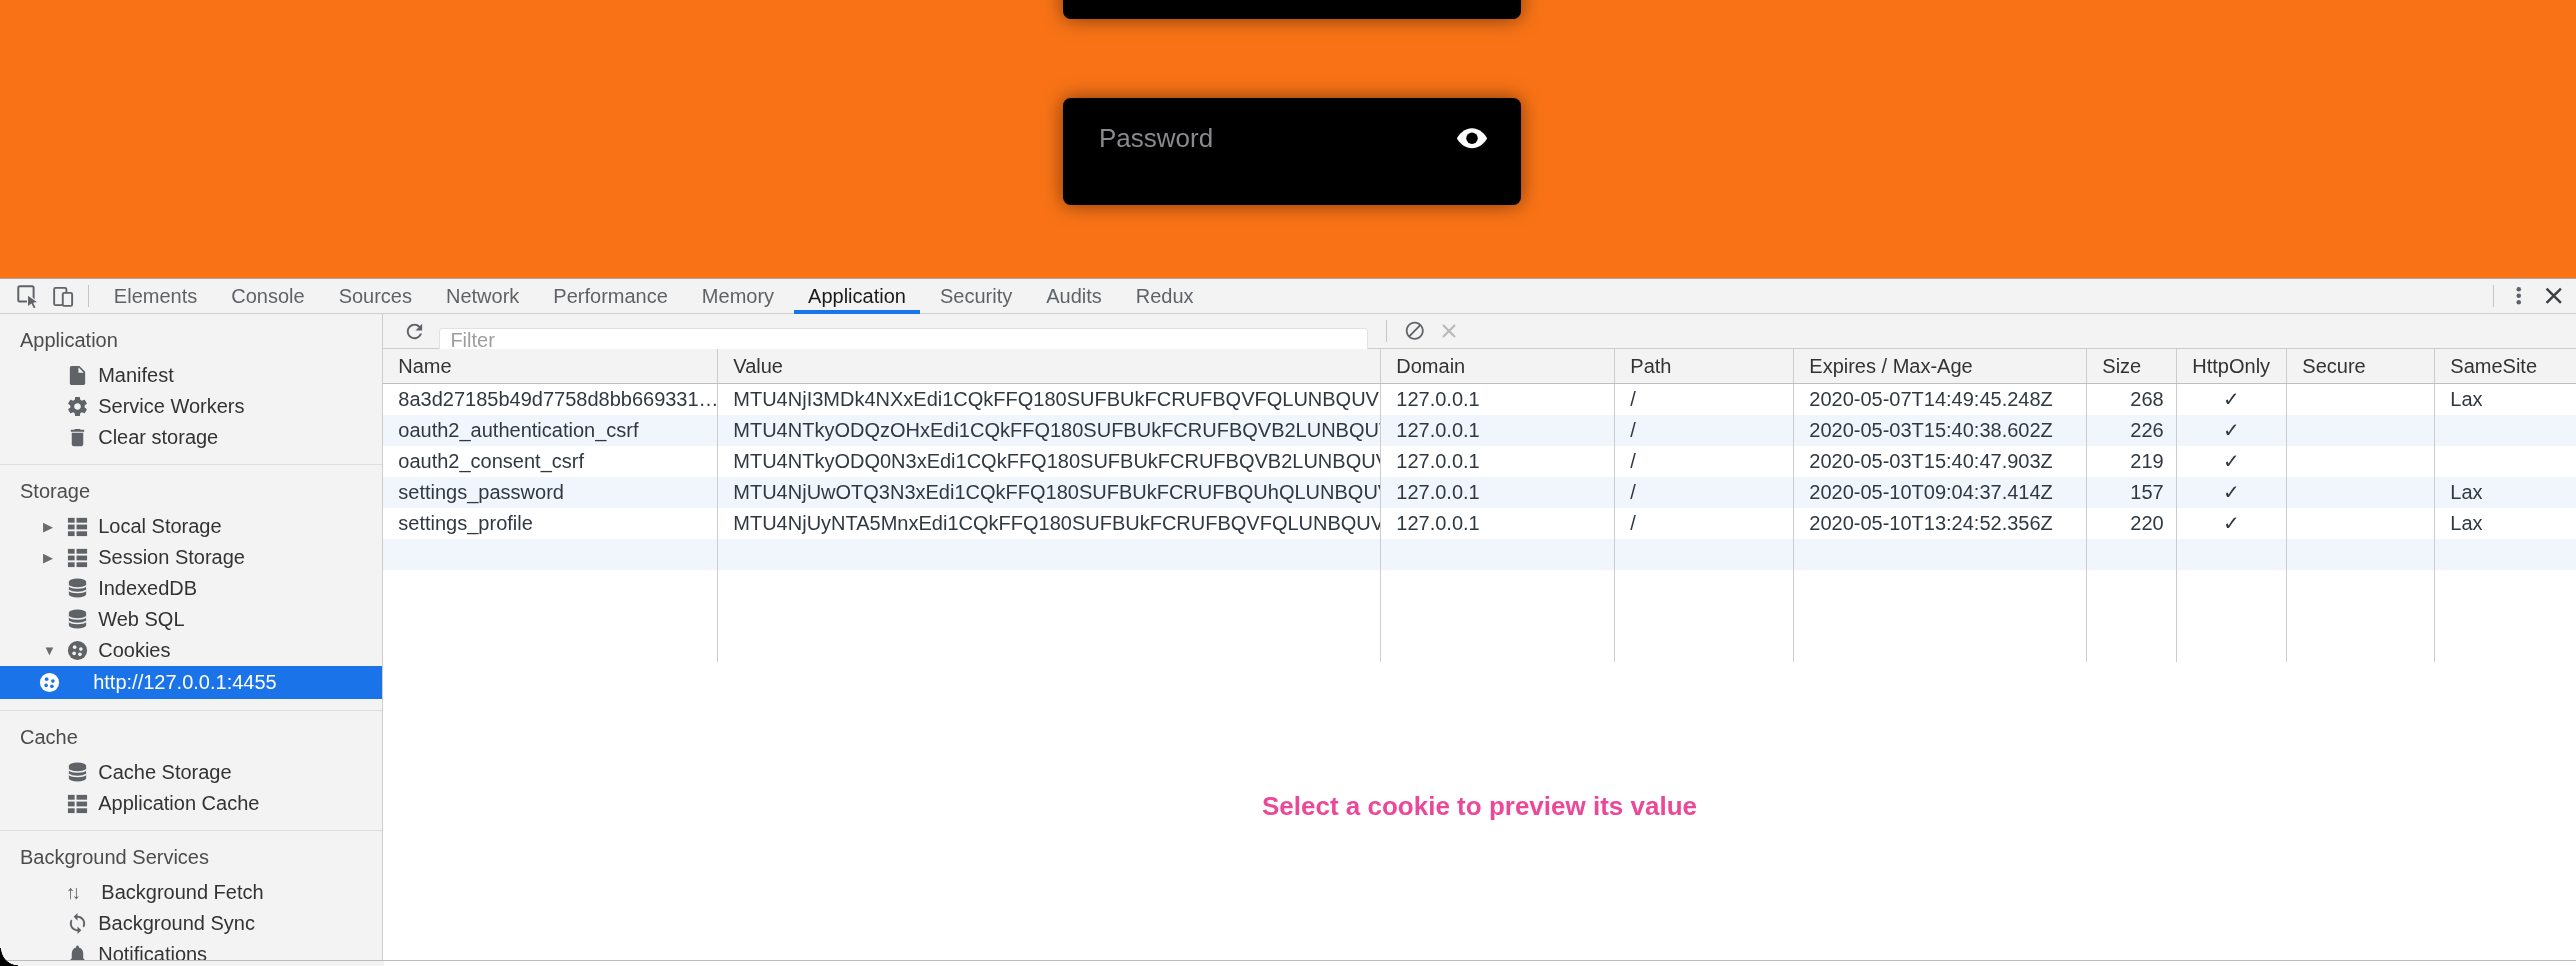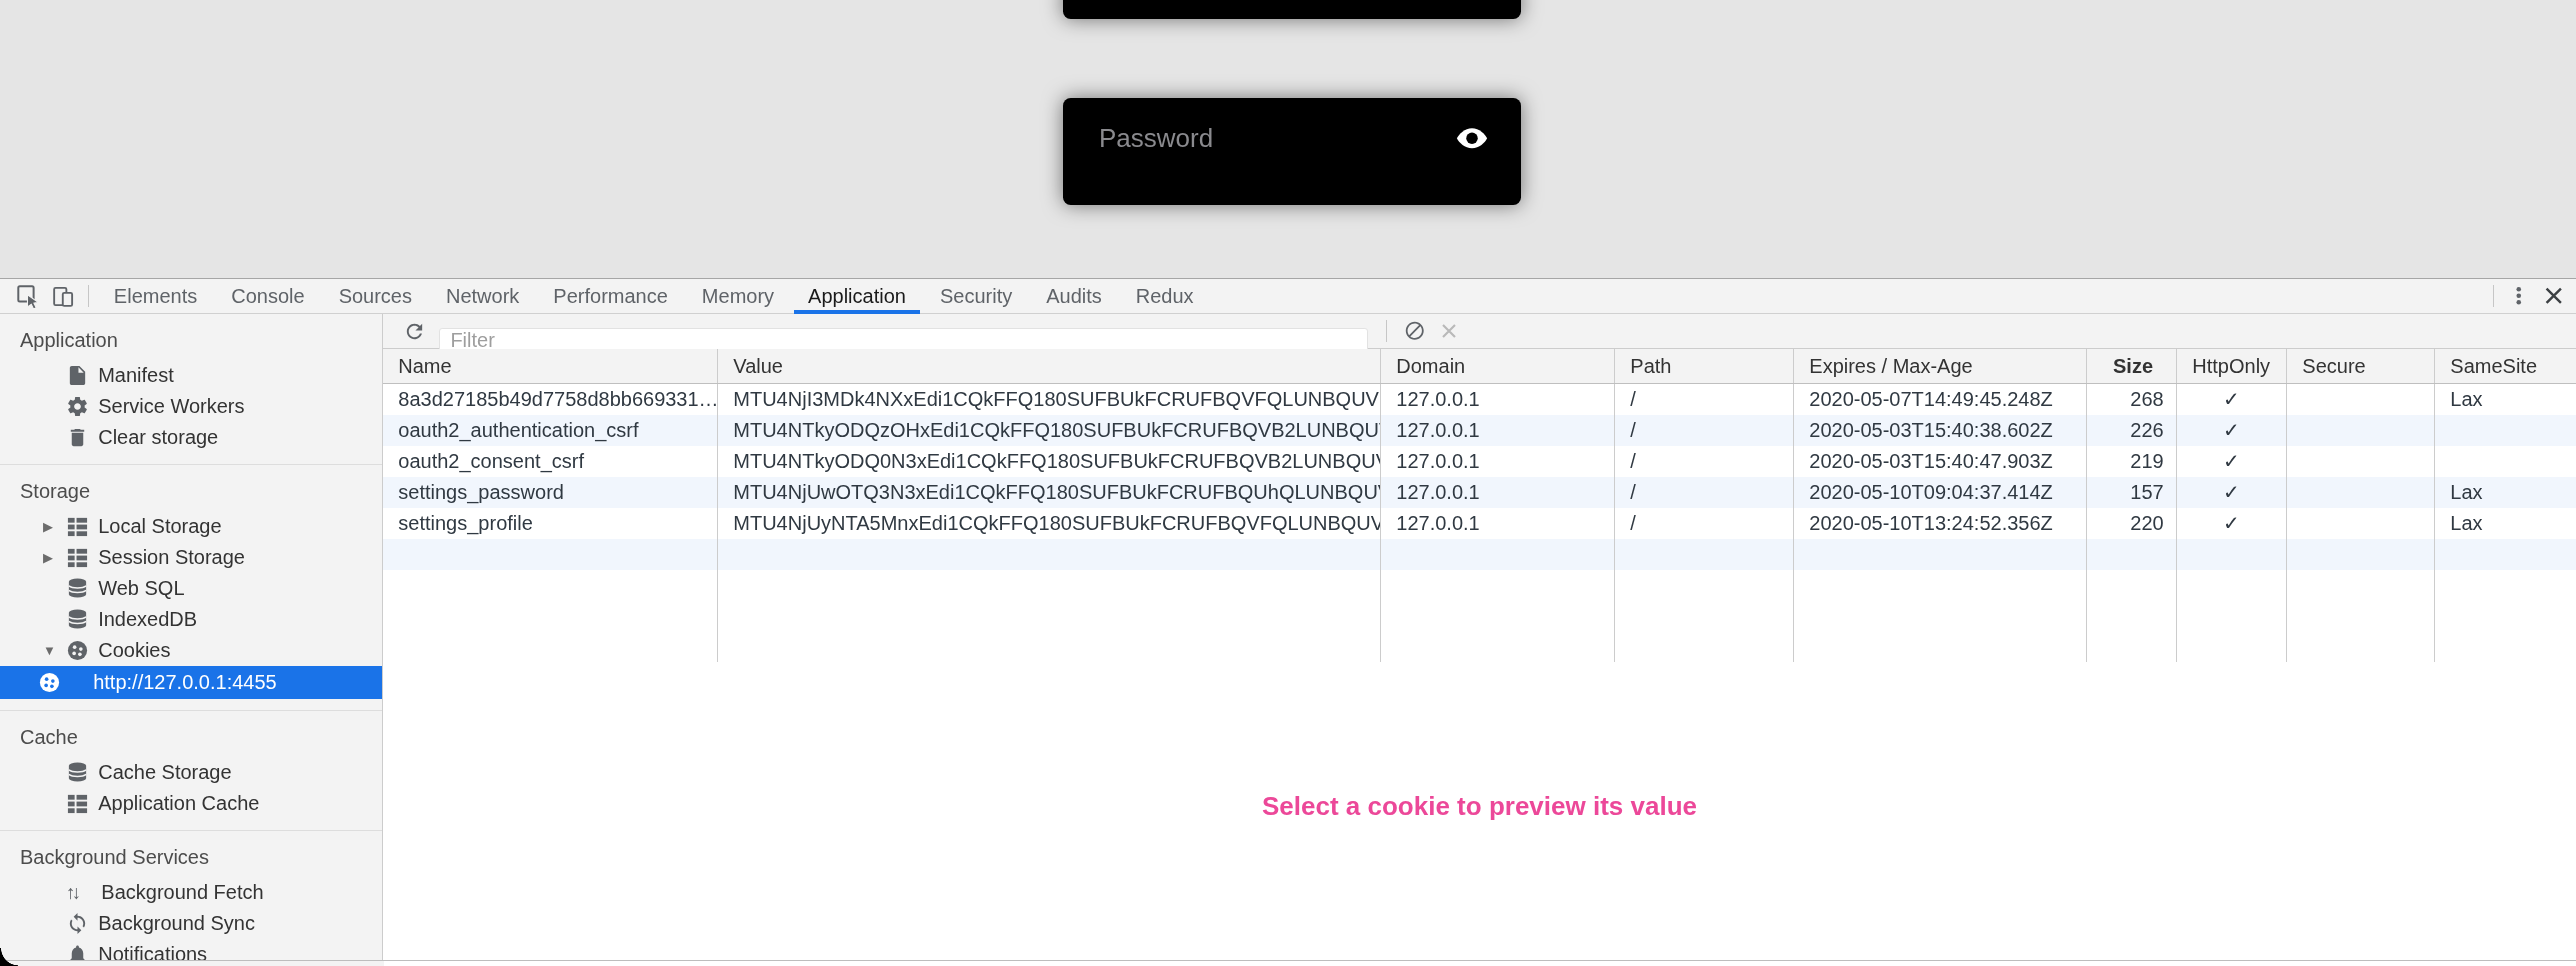--- a/index.html
+++ b/index.html
@@ -2,21 +2,21 @@
 <html style="font-size:12.3px"><head>
 <meta charset="utf-8">
 <style>
   * { box-sizing: border-box; }
   html,body { margin:0; padding:0; }
   body {
     width:2576px; height:966px; overflow:hidden; position:relative;
     font-family:"Liberation Sans", sans-serif; background:#fff;
   }
   
-  .top-page { position:relative; height:310px; background:#e5e5e5; overflow:hidden; }
+  .top-page { position:relative; height:310px; background:#f97316; overflow:hidden; }
   .input-partial {
     position:absolute; left:1063px; top:-15.3px; width:458px; height:34px;
     background:#000; border-radius:7.7px; box-shadow:0 0 20px rgba(0,0,0,.5);
   }
   .password-box {
     position:absolute; left:1063px; top:98px; width:458px; height:107px;
     background:#000; border-radius:7.7px; display:flex; align-items:center;
     padding:0 32px 26px 34px; box-shadow:0 0 20px rgba(0,0,0,.5);
   }
   .password-box input {
@@ -88,21 +88,21 @@
     border-right:0.8px solid #ccc; padding-left:15.3px; white-space:nowrap; overflow:hidden;
     font-size:20px; color:#303942; line-height:31px; flex:none;
   }
   .header .cell { color:#333; line-height:35px; }
   .w-name{width:335px} .w-value{width:663px} .w-domain{width:234px} .w-path{width:179px}
   .w-exp{width:293px}
   .w-size{width:90px; text-align:right; padding-left:0; padding-right:12.3px;}
   .w-http{width:110px; text-align:center; padding-left:0;}
   .w-secure{width:148px}
   .w-same{flex:1 1 auto; border-right:none;}
-  .header .w-size{ text-align:center; padding-left:15.3px;font-weight:bold; }
+  .header .w-size{ text-align:left; padding-left:15.3px; }
   .header .w-http{ text-align:left; padding-left:15.3px; }
 
   .preview { flex:1; background:#fff; display:flex; justify-content:center; min-height:0; }
   .preview-msg { margin-top:129px; font-size:26px; font-weight:bold; color:#ec4899; }
 
   .corner {
     position:absolute; left:0; bottom:0; width:18.4px; height:18.4px;
     background:radial-gradient(circle 18.4px at 18.4px 0px, rgba(0,0,0,0) 17px, #000 17.6px);
   }
   .g { fill:#5f6368; }
@@ -244,35 +244,35 @@
             <span class="ico">
               <svg viewBox="0 0 24 24">
                   <g class="g">
                     <ellipse cx="12" cy="5" rx="9" ry="3.4"></ellipse>
                     <rect x="3" y="5" width="18" height="13"></rect>
                     <ellipse cx="12" cy="18" rx="9" ry="3.4"></ellipse>
                   </g>
                   <path d="M3 9.3c2 1.5 6 2.1 9 2.1s7-.6 9-2.1M3 14c2 1.5 6 2.1 9 2.1s7-.6 9-2.1" stroke="#f3f3f3" stroke-width="1.6" fill="none"></path>
                 </svg>
             </span>
-            <span>Web SQL</span>
+            <span>IndexedDB</span>
           </div>
           <div class="sb-item">
             <span class="slot"></span>
             <span class="ico">
               <svg viewBox="0 0 24 24">
                   <g class="g">
                     <ellipse cx="12" cy="5" rx="9" ry="3.4"></ellipse>
                     <rect x="3" y="5" width="18" height="13"></rect>
                     <ellipse cx="12" cy="18" rx="9" ry="3.4"></ellipse>
                   </g>
                   <path d="M3 9.3c2 1.5 6 2.1 9 2.1s7-.6 9-2.1M3 14c2 1.5 6 2.1 9 2.1s7-.6 9-2.1" stroke="#f3f3f3" stroke-width="1.6" fill="none"></path>
                 </svg>
             </span>
-            <span>IndexedDB</span>
+            <span>Web SQL</span>
           </div>
           <div class="sb-item">
             <span class="slot">▼</span>
             <span class="ico">
               <svg viewBox="0 0 24 24">
                   <circle cx="12" cy="12" r="10" class="g"></circle>
                   <g fill="#f3f3f3">
                     <circle cx="9" cy="8.5" r="1.9"></circle>
                     <circle cx="15.5" cy="10.5" r="1.9"></circle>
                     <circle cx="8.5" cy="15" r="1.9"></circle>

